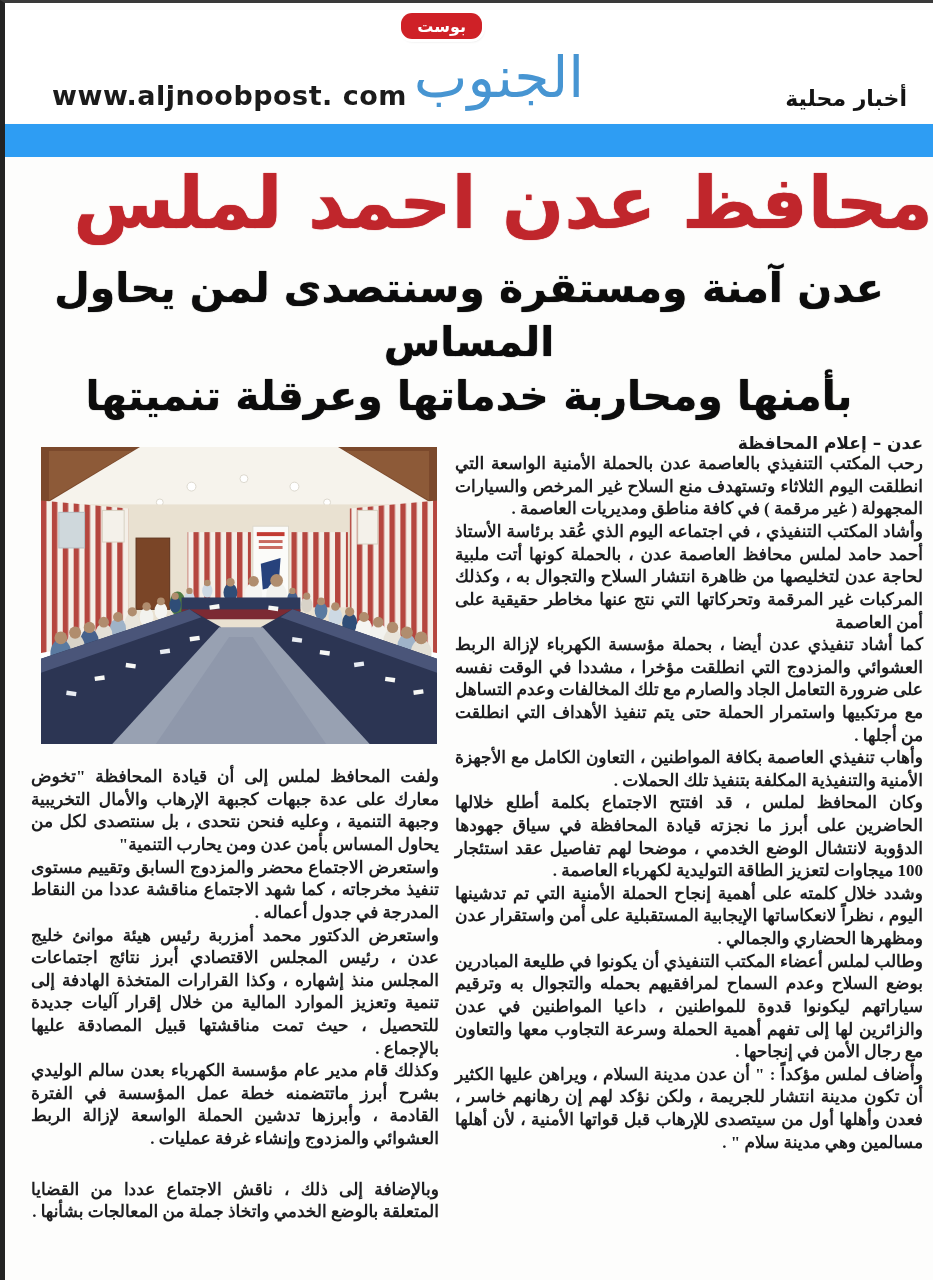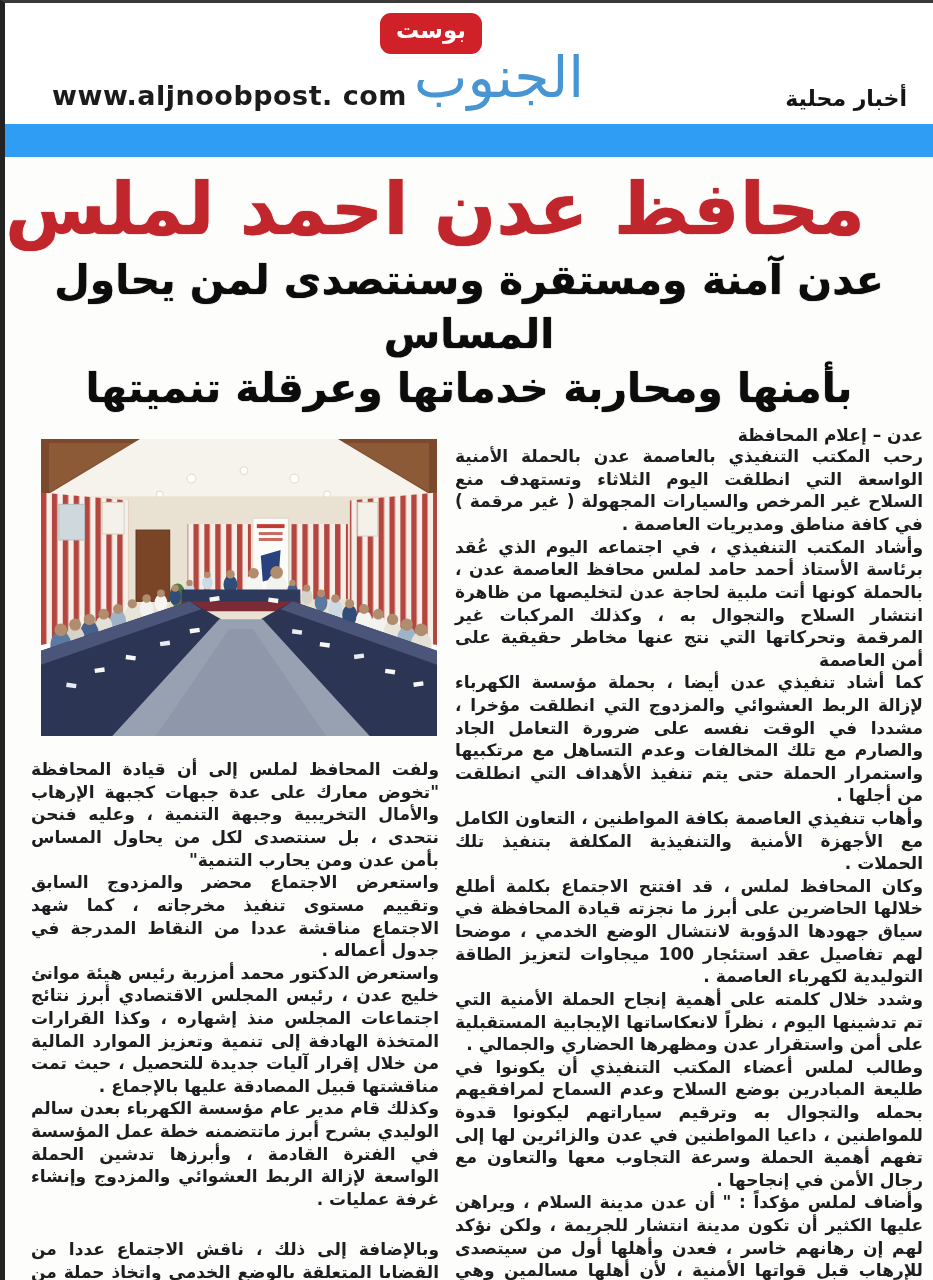--- a/index.html
+++ b/index.html
@@ -16,53 +16,53 @@
     height:120px; display:flex; flex-direction:row;
     align-items:flex-end; justify-content:space-between;
     padding:0 26px 8px 26px; background:#ffffff; position:relative;
   }
   .section-label { font-size:22px; font-weight:bold; color:#141414; padding-bottom:4px; }
   .site-url { direction:ltr; font-size:27px; font-weight:bold; color:#1b1b1b; padding-bottom:4px; letter-spacing:0.5px;margin-left:21px; }
   .logo { position:absolute; right:0; left:60px; top:6px; margin:auto; width:210px; height:110px; }
   .logo-badge {
     position:absolute; top:4px; right:122px;
     background:var(--badge-red,#cf2127); color:#fff;
-    font-size:23px; font-weight:bold; line-height:1;
-    padding:6px 16px 12px; border-radius:11px;
+    font-size:16px; font-weight:bold; line-height:1;
+    padding:6px 16px 4px; border-radius:11px;
     box-shadow:0 0 0 3px #ffffff, 1px 2px 3px rgba(0,0,0,.25);
   }
   .logo-main {
     position:absolute; top:40px; right:0; width:100%;
     text-align:center; font-size:57px; font-weight:normal; line-height:1;
     color:var(--logo-blue,#4795d2);
     text-shadow:0 1px 0 rgba(255,255,255,.6);
   }
   .accent-bar { height:33px; background:var(--accent-blue,#2e9df3); margin-top:1px; }
   
   .headline {
-    text-align:left; color:var(--headline-red,#c0262c);
-    font-size:73px; font-weight:bold; line-height:1.15; margin-top:10px;
+    text-align:right; color:var(--headline-red,#c0262c);
+    font-size:73px; font-weight:bold; line-height:1.15; margin-top:4px;
     text-shadow:0 0 1px currentColor;
   }
   .subheadline {
     text-align:center; color:#0c0c0c; font-weight:bold;
-    font-size:41px; line-height:1.32; margin-top:2px;
+    font-size:41px; line-height:1.32; margin-top:16px;
     text-shadow:0 0 1px currentColor;
   }
   
   .article {
     display:flex; flex-direction:row; gap:16px;
     padding:10px 10px 0 26px;
   }
   .col-right { flex:0 0 468px; }
   .col-left  { flex:1 1 auto; }
   .dateline { font-size:17px; font-weight:bold; margin-bottom:0; }
   .body-text p {
     font-size:17px; font-weight:bold; line-height:1.33;
-    text-align:justify; margin:0; color:#1e1e20;
+    text-align:justify; margin:0; color:#1e1e20;font-family:Liberation Serif, serif;
   }
   .col-left .body-text p:last-child { margin-top:28px; }
   
   .photo-frame { width:100%; padding:14px 2px 22px 10px; }
   .photo-frame svg { display:block; width:100%; height:auto; background:#fff; }
 </style>
 </head>
 <body>
 
 <div class="page">

